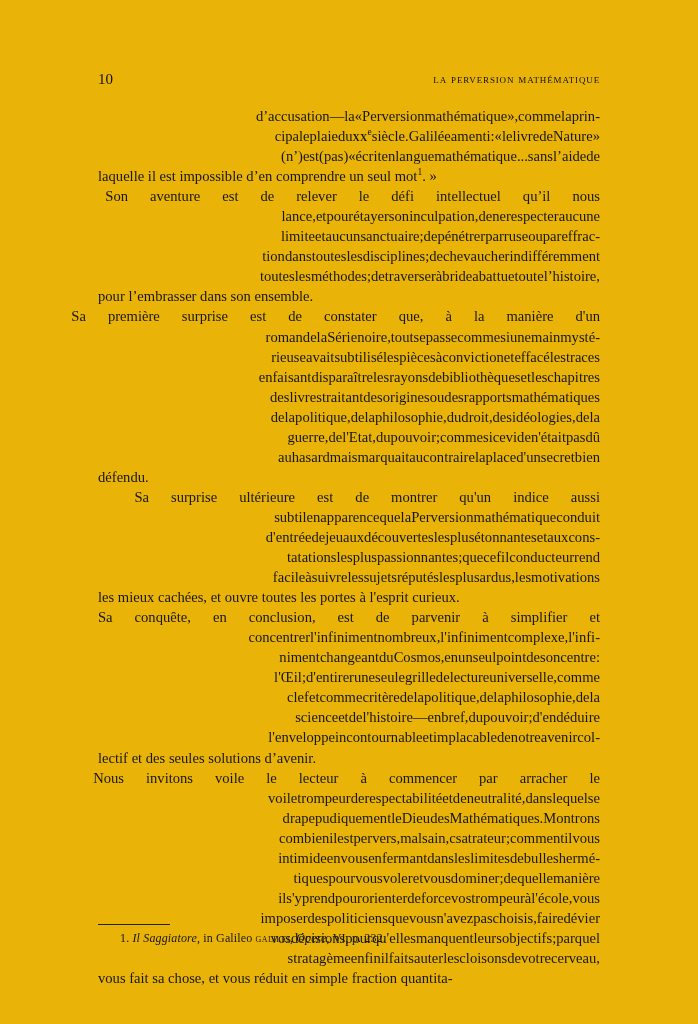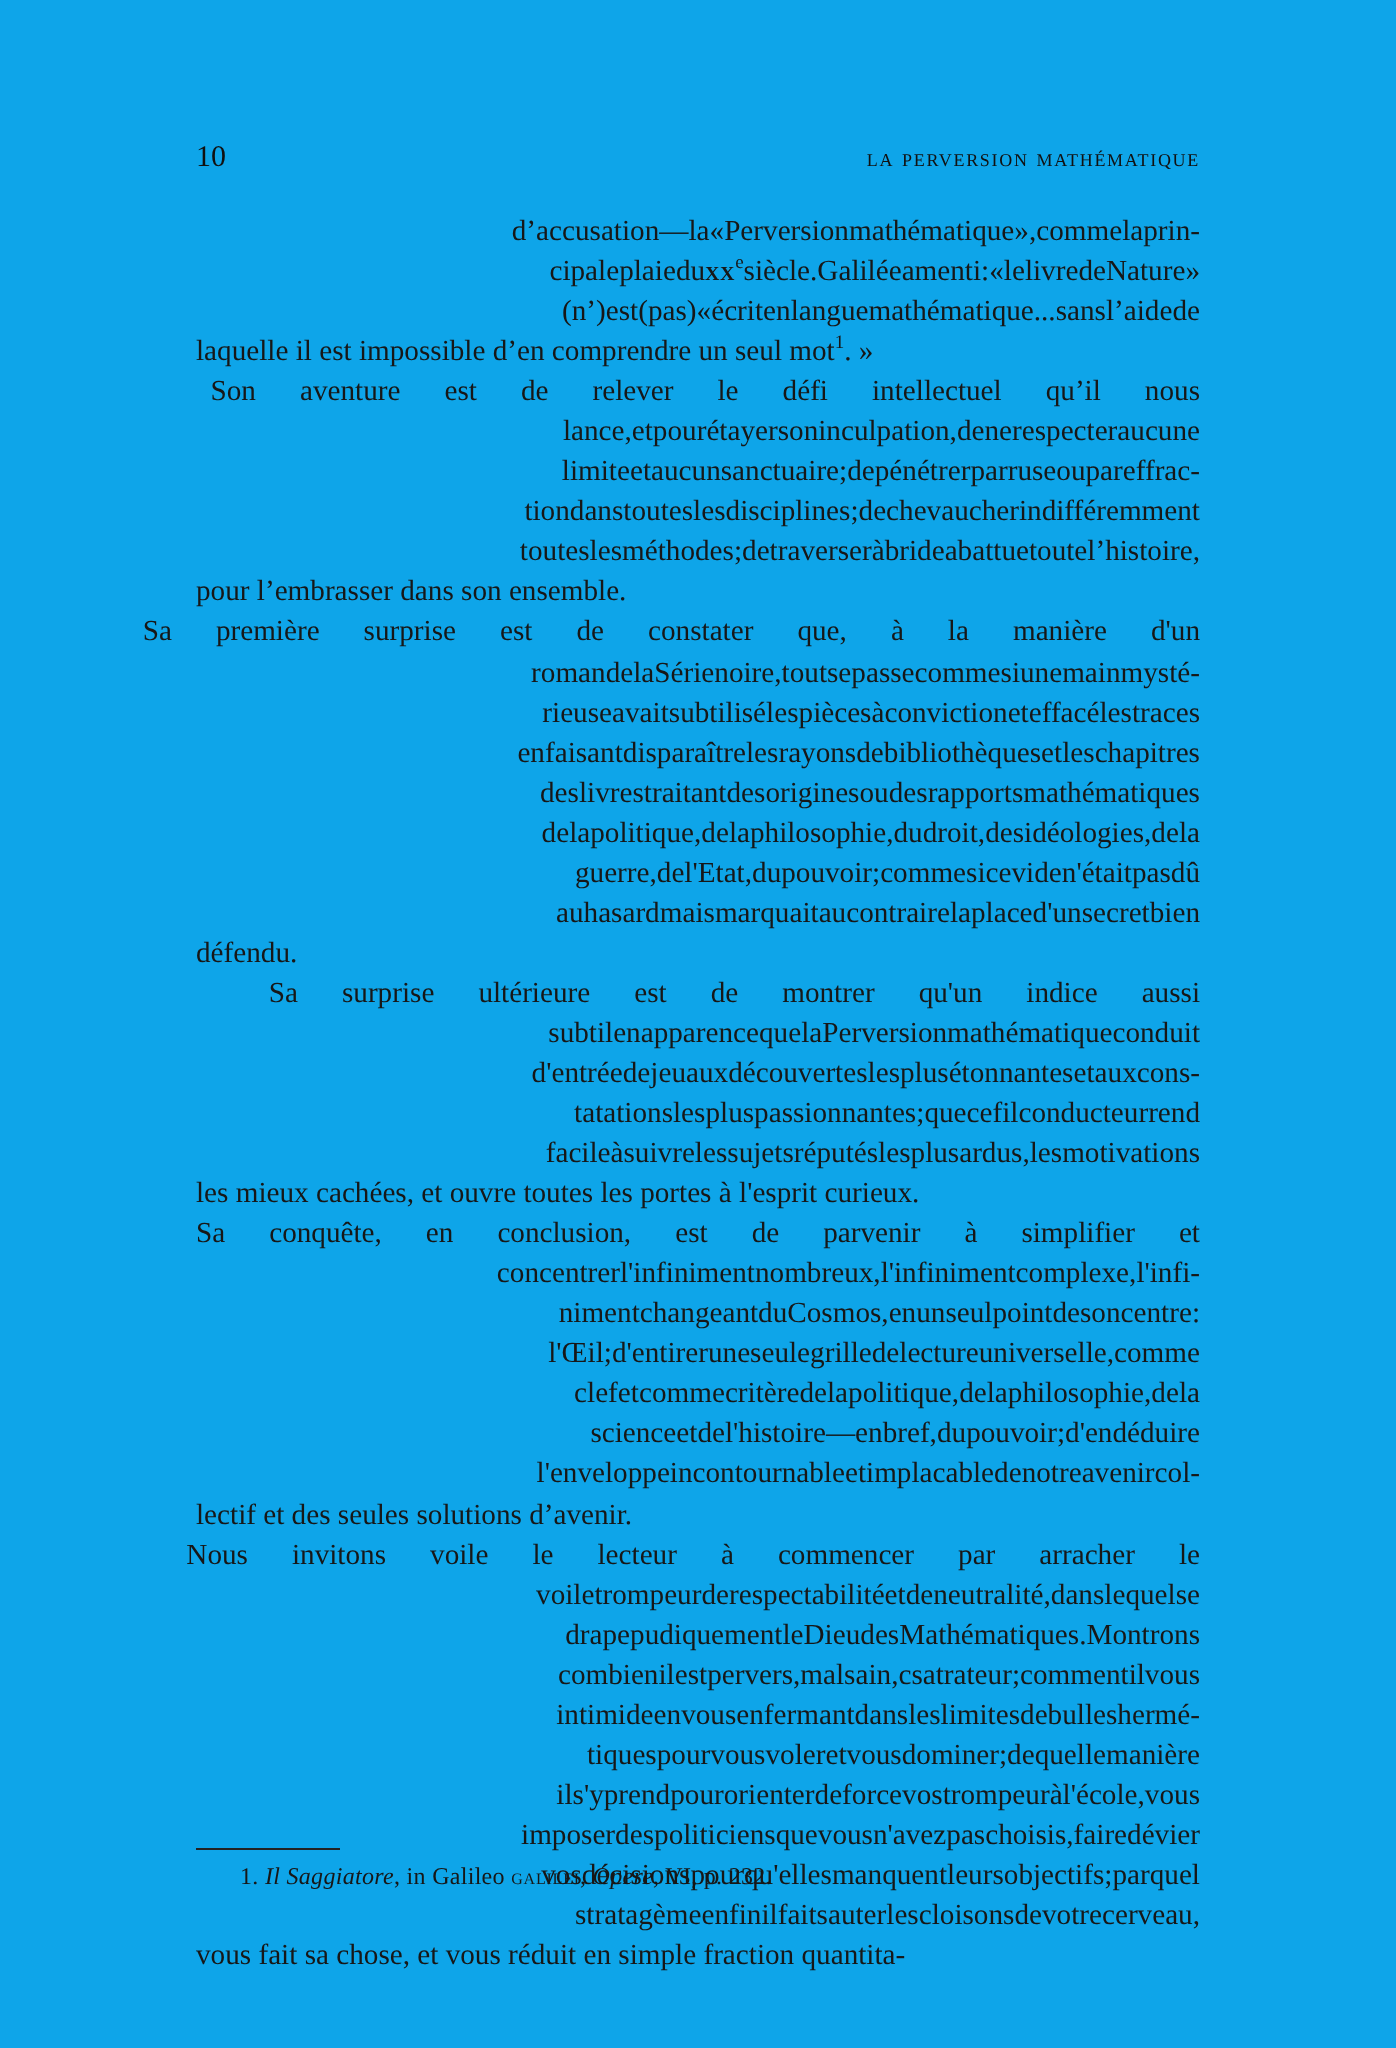--- a/index.html
+++ b/index.html
@@ -14,21 +14,21 @@
     font-family: "Liberation Serif", "DejaVu Serif", serif;
     color: #1a1a1a;
     overflow: hidden;
   }
 
   .page {
     position: absolute;
     left: 0; top: 0;
     width: 698px;
     height: 1024px;
-    background: #0ea5e9;
+    background: #eab308;
   }
 
   
   .header-row {
     position: absolute;
     left: 98px;
     top: 70px;
     width: 502px;
     height: 18px;
   }

